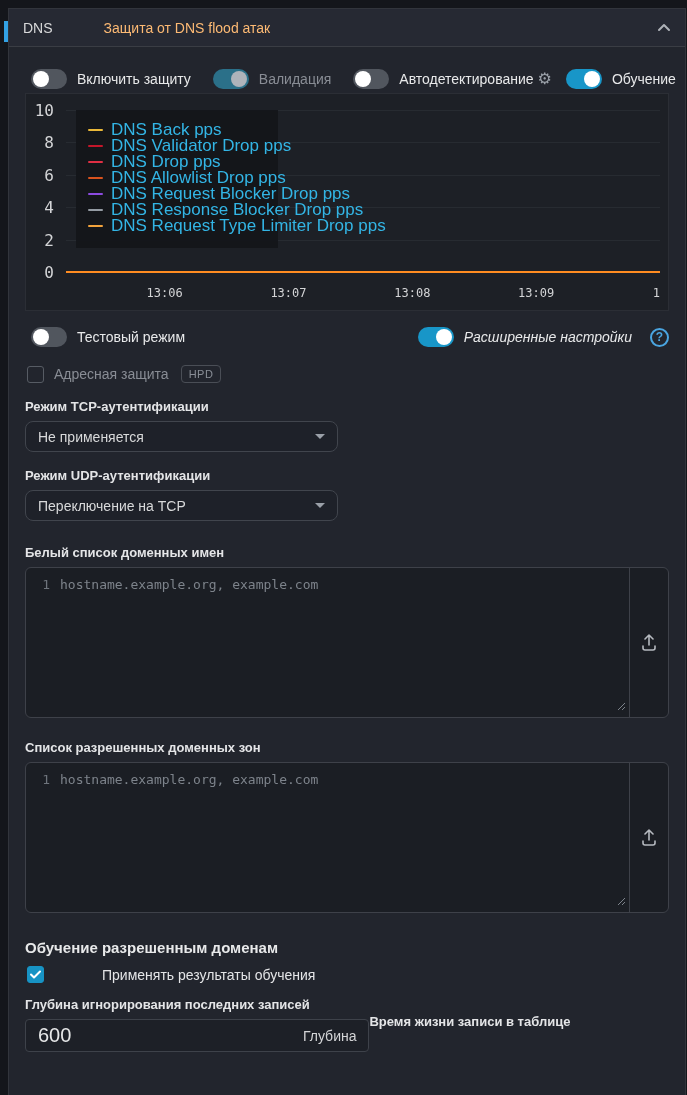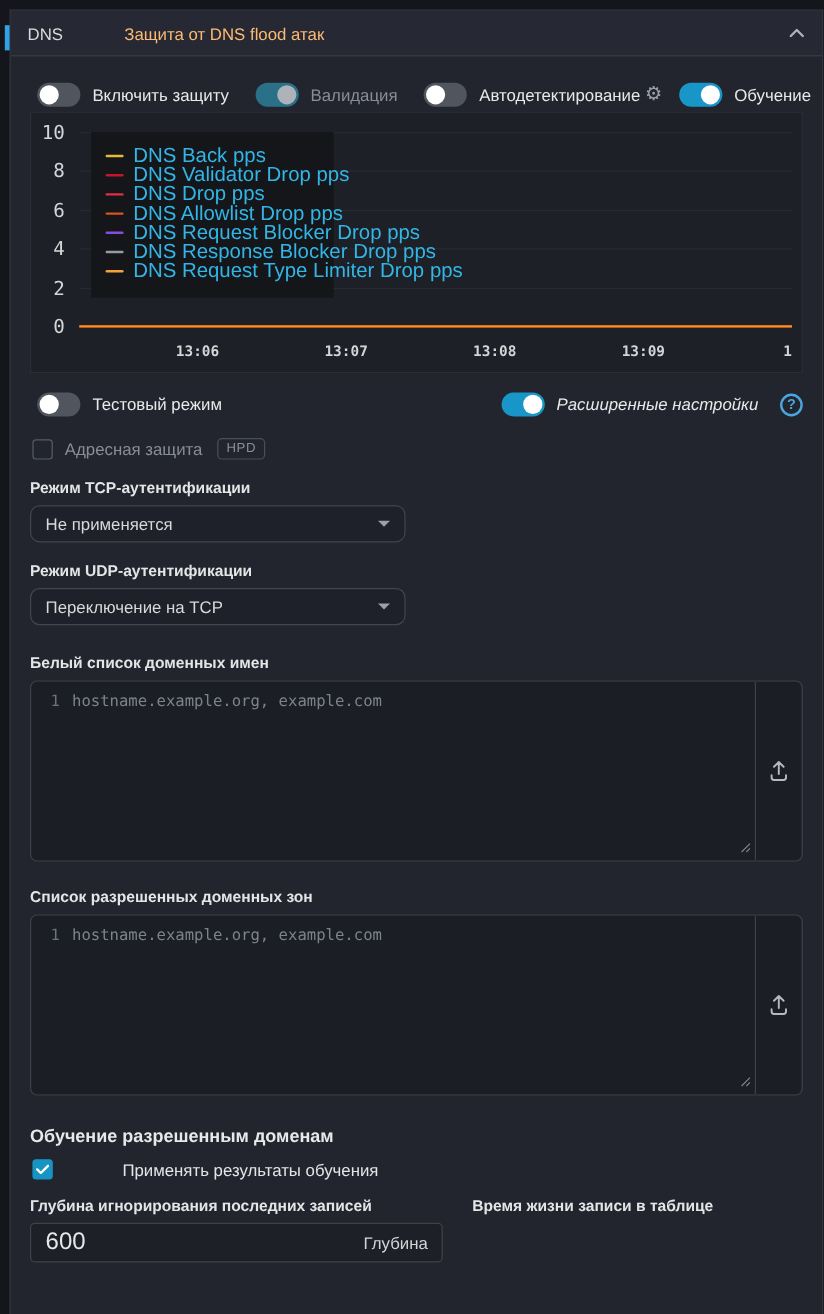--- a/index.html
+++ b/index.html
@@ -60,21 +60,21 @@
     background: #1d2026; border: 1px solid #2b2e35;
   }
   .y-axis { position: absolute; left: 0; top: 16px; bottom: 38px; width: 34px; }
   .y-tick {
     position: absolute; right: 6px; transform: translateY(-50%);
     font-family: "DejaVu Sans Mono", monospace; font-size: 16px; color: #d4d5d7;
   }
   .plot { position: absolute; left: 40px; right: 8px; top: 16px; bottom: 38px; }
   .gridline { position: absolute; left: 0; right: 0; height: 1px; background: #272b31; }
   .zero-line { position: absolute; left: 0; right: 0; bottom: -1px; height: 2px; }
-  .x-axis { position: absolute; left: 40px; right: 8px; bottom: 8px; height: 16px; overflow: hidden; font-weight: bold; }
+  .x-axis { position: absolute; left: 40px; right: 8px; bottom: 8px; height: 16px; overflow: hidden; }
   .x-tick {
     position: absolute; transform: translateX(-50%); white-space: nowrap;
     font-family: "DejaVu Sans Mono", monospace; font-size: 12px; color: #d4d5d7;
   }
   .legend {
     position: absolute; left: 10px; top: 0px; width: 202px;
     background: rgba(20,22,26,0.96); padding: 12px 10px 14px 12px; z-index: 2;
   }
   .legend-item { display: flex; align-items: center; height: 16px; cursor: pointer; }
   .legend-dash { width: 15px; height: 2px; border-radius: 1px; flex: none; margin-right: 8px; }
@@ -133,21 +133,21 @@
     width: 39px; border-left: 1px solid #3e4149; display: flex;
     align-items: center; justify-content: center;
   }
   .upload-btn { color: #b6bac0; cursor: pointer; line-height: 0; }
 
   
   .learning-section { margin-top: 26px; padding-bottom: 4px; }
   .section-heading { font-weight: bold; font-size: 15px; color: #e8e9ea; margin-bottom: 10px; }
   .check-row { display: flex; align-items: center; margin: 6px 0 2px 2px; gap: 48px; }
   .check-row .label { margin-left: 10px; color: #e4e5e7; }
-  .two-col { display: flex; gap: 24px; }
+  .two-col { display: flex; gap: 0; align-items: center; }
   .col { flex: 1; }
   .input-suffix {
     height: 33px; background: #1d2027; border: 1px solid #3e424a; border-radius: 4px;
     display: flex; align-items: center; padding: 0 12px;
   }
   .input-suffix input {
     flex: 1; min-width: 0; background: transparent; border: none; outline: none;
     color: #e6e7e8; font-family: "Liberation Sans", sans-serif; font-size: 20px;
   }
   .suffix { color: #d4d5d7; white-space: nowrap; }

